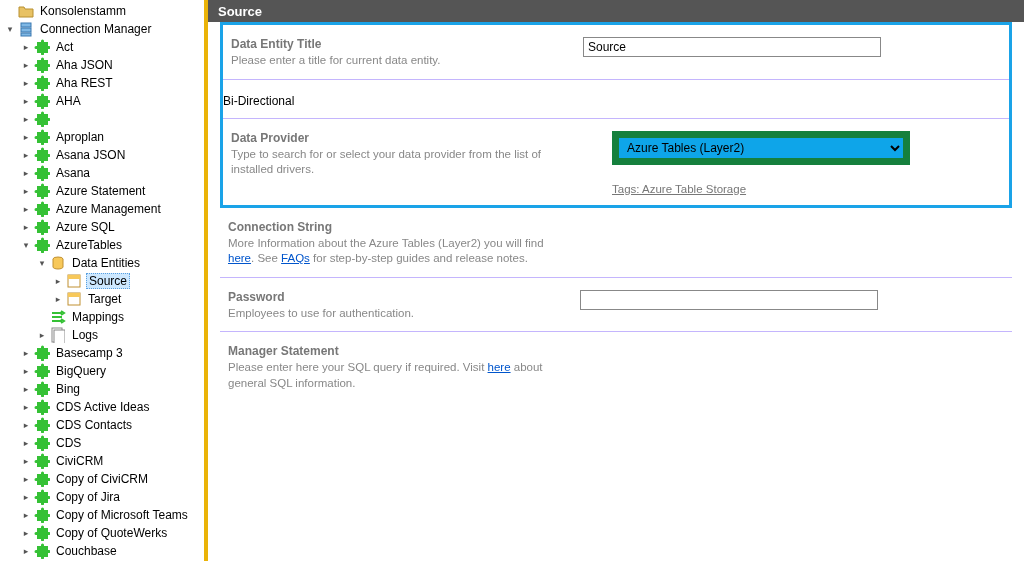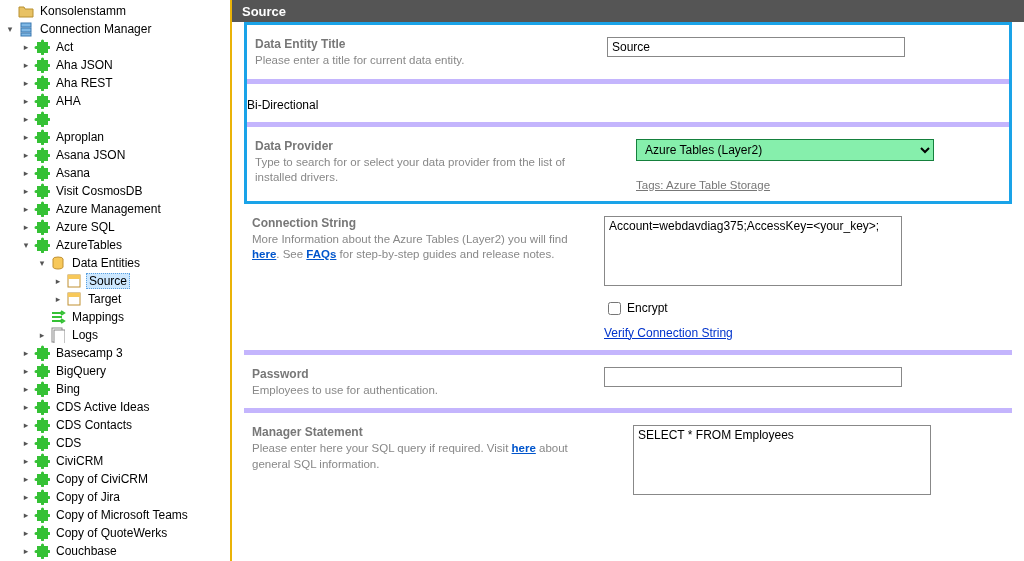--- a/index.html
+++ b/index.html
@@ -8,25 +8,25 @@
     font-family: "Segoe UI", Tahoma, Arial, sans-serif;
     font-size: 12px;
     color: #000;
     background: #fff;
     height: 561px;
     width: 1024px;
     overflow: hidden;
   }
   .app { display: flex; height: 100%; }
   .tree-pane {
-    width: 232px;
+    width: 208px;
     flex-shrink: 0;
     background: #fff;
     overflow-y: auto;
-    border-right: 2px solid #eab308;
+    border-right: 4px solid #eab308;
     position: relative;
   }
   .tree-pane::-webkit-scrollbar { width: 16px; }
   .tree-pane::-webkit-scrollbar-track { background: #f0f0f0; }
   .tree-pane::-webkit-scrollbar-thumb { background: #c0c0c0; }
   .tree { padding-top: 2px; }
   .tree-row {
     display: flex; align-items: center;
     height: 18px;
     white-space: nowrap;
@@ -82,57 +82,57 @@
     margin: 0;
   }
   .form-body {
     overflow-y: auto;
     flex: 1;
     padding: 0 12px 0 12px;
     background: #fff;
   }
   .form-row {
     display: flex;
-    border-bottom: 5px solid #c4b5fd;
+    border-bottom: 1px solid #c4b5fd;
     padding: 12px 0 10px 0;
   }
   .form-row.noborder { border-bottom: none; gap: 29px; }
   .form-label {
     width: 360px;
     padding-right: 20px;
     padding-left: 8px;
   }
   .form-label .title {
     font-weight: bold;
     color: #777;
     font-size: 12px;
     margin-bottom: 2px;
   }
   .form-label .desc {
     color: #888;
     font-size: 11.5px;
     line-height: 1.35;
   }
-  .form-label .desc a { color: #0055cc; text-decoration: underline; cursor: pointer; font-weight: bold; }
+  .form-label .desc a { color: #0055cc; text-decoration: underline; cursor: pointer; }
   .form-field {
     flex: 1;
     padding-right: 6px;
   }
   input[type=text], textarea, select {
     width: 298px;
     font-family: inherit;
     font-size: 12px;
     padding: 2px 4px;
     border: 1px solid #888;
     background: #fff;
   }
   textarea { resize: none; overflow-y: scroll; }
   select {
-    background: #86efac;
-    border: 1px solid #15803d;
+    background: #0ea5e9;
+    border: 7px solid #15803d;
   }
   .tags { color: #777; margin-top: 18px; font-size: 11.5px; text-decoration: underline; }
   .static-val { color: #000; padding-top: 2px; font-size: 12px; }
   .checkbox-row {
     display: flex; align-items: center;
     margin-top: 10px;
   }
   .checkbox-row input { margin-right: 6px; }
   .link { color: #0033cc; text-decoration: underline; cursor: pointer; font-size: 12px; }
   .link-row { margin-top: 8px; }
@@ -250,21 +250,21 @@
             <span class="lbl">Asana</span>
           </div>
           <div class="tree-row">
             <span class="indent"></span>
             <span class="expander">▸</span>
             <span class="tree-icon">
               <svg width="16" height="16">
                 <path class="ic-puzzle" d="M3 3h4v-1a1.5 1.5 0 013 0v1h4v4h1a1.5 1.5 0 010 3h-1v4h-4v1a1.5 1.5 0 01-3 0v-1H3v-4h-1a1.5 1.5 0 010-3h1z"></path>
               </svg>
             </span>
-            <span class="lbl">Visit CosmosDB</span>
+            <span class="lbl">Azure Statement</span>
           </div>
           <div class="tree-row">
             <span class="indent"></span>
             <span class="expander">▸</span>
             <span class="tree-icon">
               <svg width="16" height="16">
                 <path class="ic-puzzle" d="M3 3h4v-1a1.5 1.5 0 013 0v1h4v4h1a1.5 1.5 0 010 3h-1v4h-4v1a1.5 1.5 0 01-3 0v-1H3v-4h-1a1.5 1.5 0 010-3h1z"></path>
               </svg>
             </span>
             <span class="lbl">Azure Management</span>
@@ -517,51 +517,36 @@
         </div>
       </div>
 
       <div class="form-row">
         <div class="form-label">
           <div class="title">Connection String</div>
           <div class="desc">
             <span>More Information about the Azure Tables (Layer2) you will find </span><a>here</a><span>. See </span><a>FAQs</a><span> for step-by-step guides and release notes.</span>
           </div>
         </div>
-        <div class="form-field">
-          <div class="conn-box">
-            <textarea style="">Account=webdavdiag375;AccessKey=&lt;your_key&gt;;</textarea>
-          </div>
-          <div class="checkbox-row">
-            <input type="checkbox" style="">
-            <span>Encrypt</span>
-          </div>
-          <div class="link-row">
-            <span class="link">Verify Connection String</span>
-          </div>
-        </div>
       </div>
 
       <div class="form-row">
         <div class="form-label">
           <div class="title">Password</div>
           <div class="desc">Employees to use for authentication.</div>
         </div>
         <div class="form-field">
           <input type="text" value="" style="">
         </div>
       </div>
 
       <div class="form-row noborder" style="padding-bottom:0">
         <div class="form-label">
           <div class="title">Manager Statement</div>
           <div class="desc">
             <span>Please enter here your SQL query if required. Visit </span><a>here</a><span> about general SQL information.</span>
           </div>
         </div>
-        <div class="form-field">
-          <textarea style="height: 70px;">SELECT * FROM Employees</textarea>
-        </div>
       </div>
 
     </div>
   </div>
 </div>
 
 </body></html>

